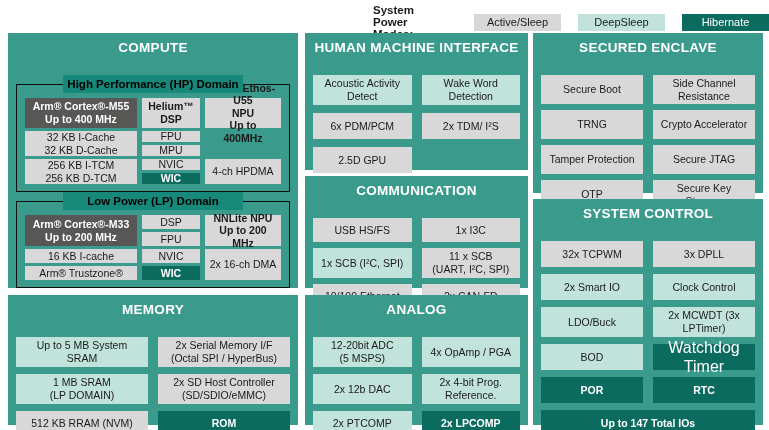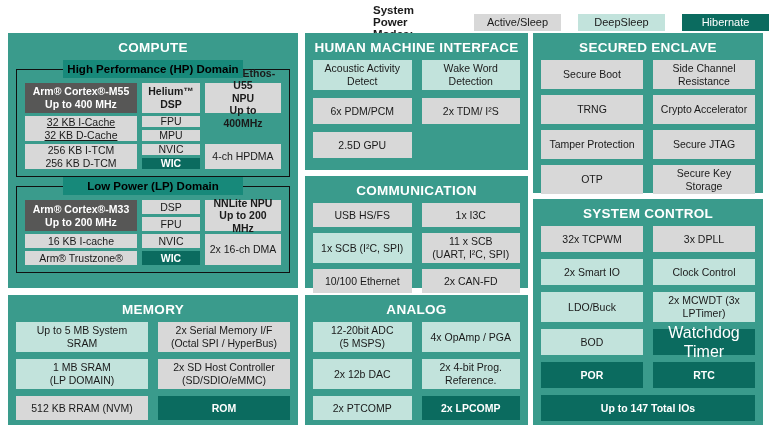--- a/index.html
+++ b/index.html
@@ -30,21 +30,21 @@
 
   
   .block {
     position:absolute;
     background:#3a9b8c;
     padding:4px 8px 8px;
   }
   .block-title {
     color:#fff; font-weight:bold; font-size:13.5px;
     text-align:center; letter-spacing:.3px;
-    padding:3px 0 5px;
+    padding:3px 0 20px;
   }
   .cellgrid {
     display:grid;
     grid-template-columns:1fr 1fr;
     gap:7px 10px;
   }
   .cell {
     display:flex; align-items:center; justify-content:center;
     text-align:center; white-space:pre-line;
     font-size:10.5px; line-height:1.2;
@@ -117,21 +117,21 @@
     <div class="block-title">COMPUTE</div>
     <div class="domain-bar">High Performance (HP) Domain</div>
     <div class="domain-box grid-hp">
         <div class="cell gray-dark bold" style="grid-area: 1 / 1 / 2 / 2;">Arm® Cortex®-M55
 Up to 400 MHz</div>
         <div class="cell gray bold" style="grid-area: 1 / 2 / 2 / 3;">Helium™
 DSP</div>
         <div class="cell gray bold" style="grid-area: 1 / 3 / 2 / 4;">Arm® Ethos-U55
 NPU
 Up to 400MHz</div>
-        <div class="cell gray" style="grid-area: 2 / 1 / 4 / 2; text-decoration: underline;">32 KB I-Cache
+        <div class="cell gray" style="grid-area: 2 / 1 / 4 / 2;">32 KB I-Cache
 32 KB D-Cache</div>
         <div class="cell gray" style="grid-area: 2 / 2 / 3 / 3;">FPU</div>
         <div class="cell gray" style="grid-area: 3 / 2 / 4 / 3;">MPU</div>
         <div class="cell gray" style="grid-area: 4 / 1 / 6 / 2;">256 KB I-TCM
 256 KB D-TCM</div>
         <div class="cell gray" style="grid-area: 4 / 2 / 5 / 3;">NVIC</div>
         <div class="cell teal-dark bold" style="grid-area: 5 / 2 / 6 / 3;">WIC</div>
         <div class="cell gray" style="grid-area: 4 / 3 / 6 / 4;">4-ch HPDMA</div>
       </div>
     <div class="domain-bar lp">Low Power (LP) Domain</div>

